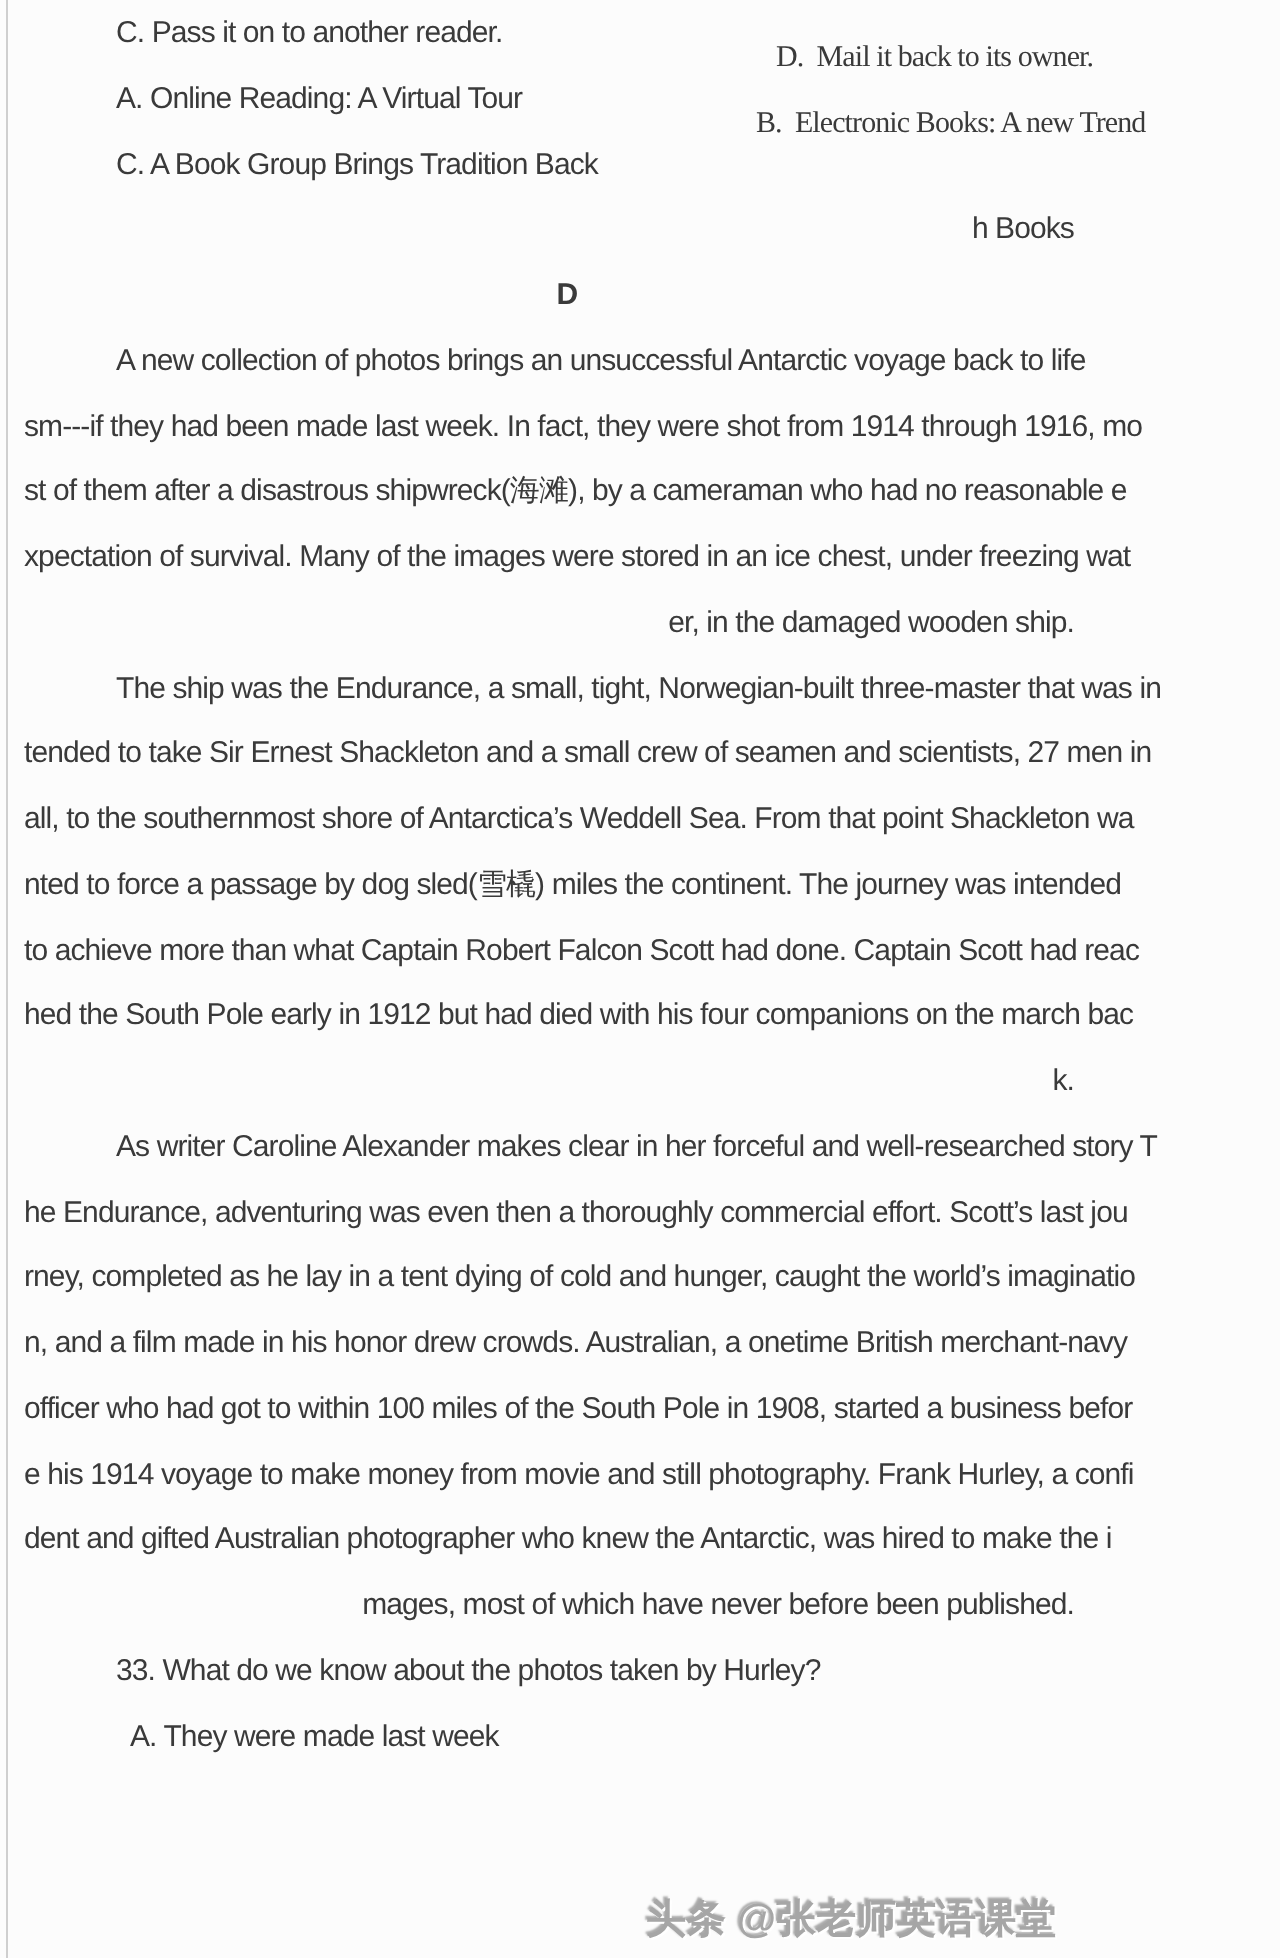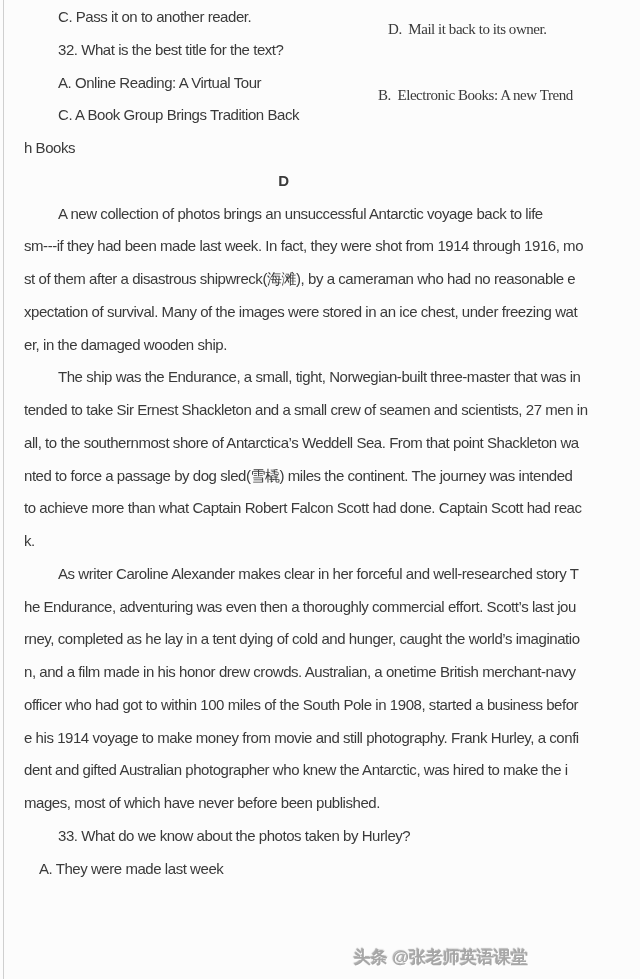--- a/index.html
+++ b/index.html
@@ -24,55 +24,52 @@
     width: 1px; height: 979px;
     background: #cfcfcf;
   }
   .line {
     position: relative;
     height: 32.75px;
     line-height: 32.75px;
     white-space: nowrap;
   }
   .ind  { padding-left: 58px; }
-  .cont { padding-left: 24px; }
-  .opt  { padding-left: 39px; }
+  .cont { padding-left: 12px; text-align: right; }
+  .opt  { padding-left: 65px; }
   .abs  { position: absolute; top: 12px; font-family: Liberation Serif, serif; }
   .x388 { left: 388px; }
   .x378 { left: 378px; }
   .x392 { left: 392px; }
   .center {
     text-align: center;
     font-weight: 700;
     text-indent: 30px;
   }
   .watermark {
     position: absolute;
     right: 9px; top: 946px;
-    font-size: 17px;
+    font-size: 20px;
     font-weight: 700;
     letter-spacing: 0;
     color: #a6a6a6;
     text-shadow: 1px 1px 0 #ffffff, -1px -1px 1px rgba(70,70,70,0.45);
   }
 </style>
 </head>
 <body>
 
 <div class="page">
   <div class="vline"></div>
 
   <div class="line">
     <span class="ind">C. Pass it on to another reader.</span>
     <span class="abs x388">D.&nbsp; Mail it back to its owner.</span>
   </div>
 
-  <div class="line">
-    <span class="ind">32. What is the best title for the text?</span>
-  </div>
 
   <div class="line">
     <span class="ind">A. Online Reading: A Virtual Tour</span>
     <span class="abs x378">B.&nbsp; Electronic Books: A new Trend</span>
   </div>
 
   <div class="line">
     <span class="ind">C. A Book Group Brings Tradition Back</span>
   </div>
 
@@ -83,20 +80,21 @@
   <div class="line ind">A new collection of photos brings an unsuccessful Antarctic voyage back to life</div>
   <div class="line cont">sm---if they had been made last week. In fact, they were shot from 1914 through 1916, mo</div>
   <div class="line cont">st of them after a disastrous shipwreck(海滩), by a cameraman who had no reasonable e</div>
   <div class="line cont">xpectation of survival. Many of the images were stored in an ice chest, under freezing wat</div>
   <div class="line cont">er, in the damaged wooden ship.</div>
   <div class="line ind">The ship was the Endurance, a small, tight, Norwegian-built three-master that was in</div>
   <div class="line cont">tended to take Sir Ernest Shackleton and a small crew of seamen and scientists, 27 men in</div>
   <div class="line cont">all, to the southernmost shore of Antarctica’s Weddell Sea. From that point Shackleton wa</div>
   <div class="line cont">nted to force a passage by dog sled(雪橇) miles the continent. The journey was intended</div>
   <div class="line cont">to achieve more than what Captain Robert Falcon Scott had done. Captain Scott had reac</div>
+  <div class="line cont">hed the South Pole early in 1912 but had died with his four companions on the march bac</div>
   <div class="line cont">k.</div>
   <div class="line ind">As writer Caroline Alexander makes clear in her forceful and well-researched story T</div>
   <div class="line cont">he Endurance, adventuring was even then a thoroughly commercial effort. Scott’s last jou</div>
   <div class="line cont">rney, completed as he lay in a tent dying of cold and hunger, caught the world’s imaginatio</div>
   <div class="line cont">n, and a film made in his honor drew crowds. Australian, a onetime British merchant-navy</div>
   <div class="line cont">officer who had got to within 100 miles of the South Pole in 1908, started a business befor</div>
   <div class="line cont">e his 1914 voyage to make money from movie and still photography. Frank Hurley, a confi</div>
   <div class="line cont">dent and gifted Australian photographer who knew the Antarctic, was hired to make the i</div>
   <div class="line cont">mages, most of which have never before been published.</div>
 

